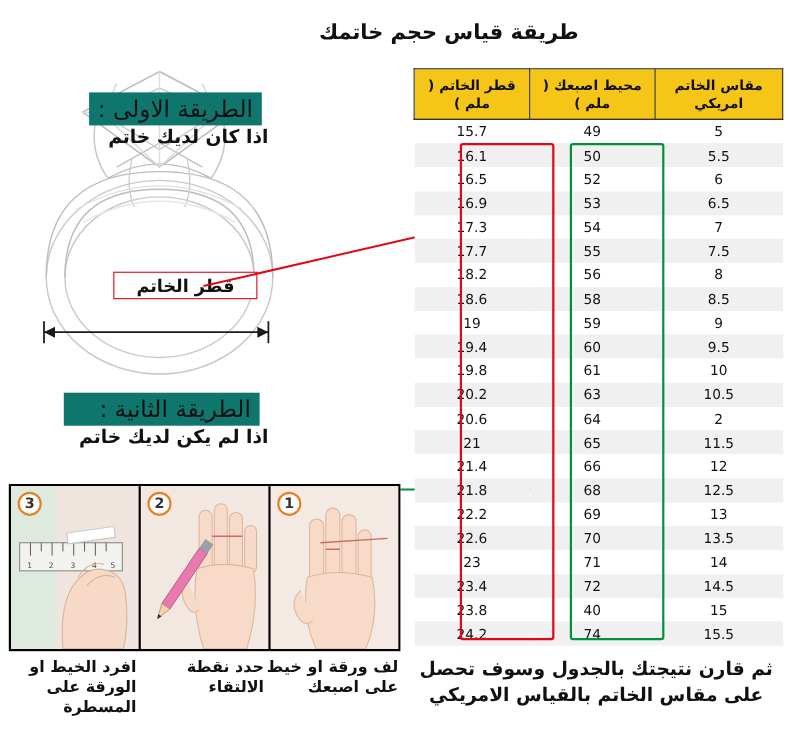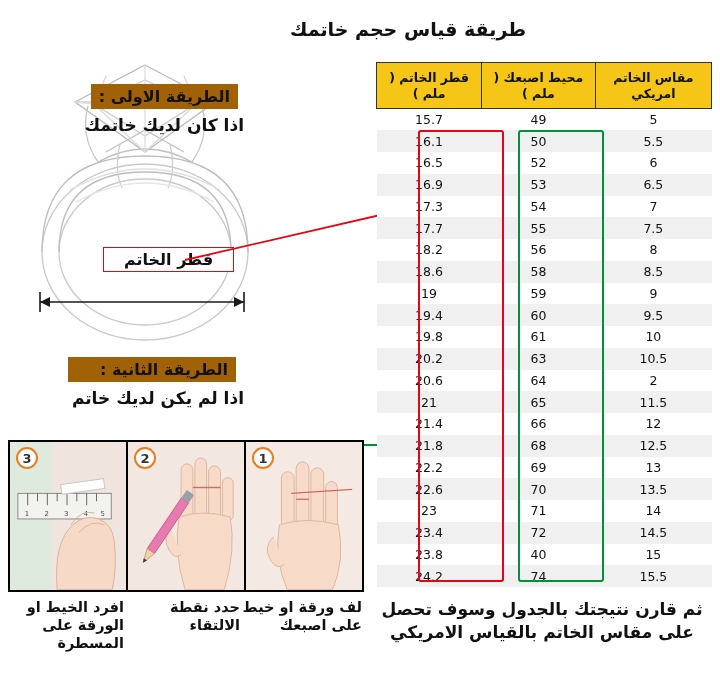--- a/index.html
+++ b/index.html
@@ -57,23 +57,23 @@
     border:2px solid #e30613; border-radius:3px;
   }
   #col-box-circumference {
     left:518px; top:130px; width:86px; height:452px;
     border:2px solid #00913a; border-radius:3px;
   }
 
   
   .method-label {
     position:absolute;
-    background:#a16207;
-    font-weight:bold;
-    font-size:16px;
+    background:#0f766e;
+    font-weight:normal;
+    font-size:21px;
     direction:rtl;
     padding:3px 8px;
     white-space:nowrap;
   }
   #method1-label { right:482px; top:84px; }
   #method1-sub {
     position:absolute; right:476px; top:115px;
     font-size:17px; font-weight:bold; direction:rtl; white-space:nowrap;
   }
   #method2-label { right:484px; top:357px;padding-left:32px; }
@@ -178,21 +178,21 @@
 
   <svg id="leader-red" viewBox="0 0 250 80">
     <path d="M5 65 L235 12" stroke="#e30613" stroke-width="1.8" fill="none"></path>
   </svg>
 
   <svg id="leader-green" viewBox="0 0 200 30">
     <path d="M2 15 L172 15" stroke="#00913a" stroke-width="1.8" fill="none"></path>
   </svg>
 
   <div class="method-label" id="method1-label">الطريقة الاولى :</div>
-  <div id="method1-sub">اذا كان لديك خاتمك</div>
+  <div id="method1-sub">اذا كان لديك خاتم</div>
 
   <div class="method-label" id="method2-label">الطريقة الثانية :</div>
   <div id="method2-sub">اذا لم يكن لديك خاتم</div>
 
   <table id="size-table">
     <thead>
       <tr>
         <th>
           <span>قطر الخاتم ( ملم )</span>
         </th>

